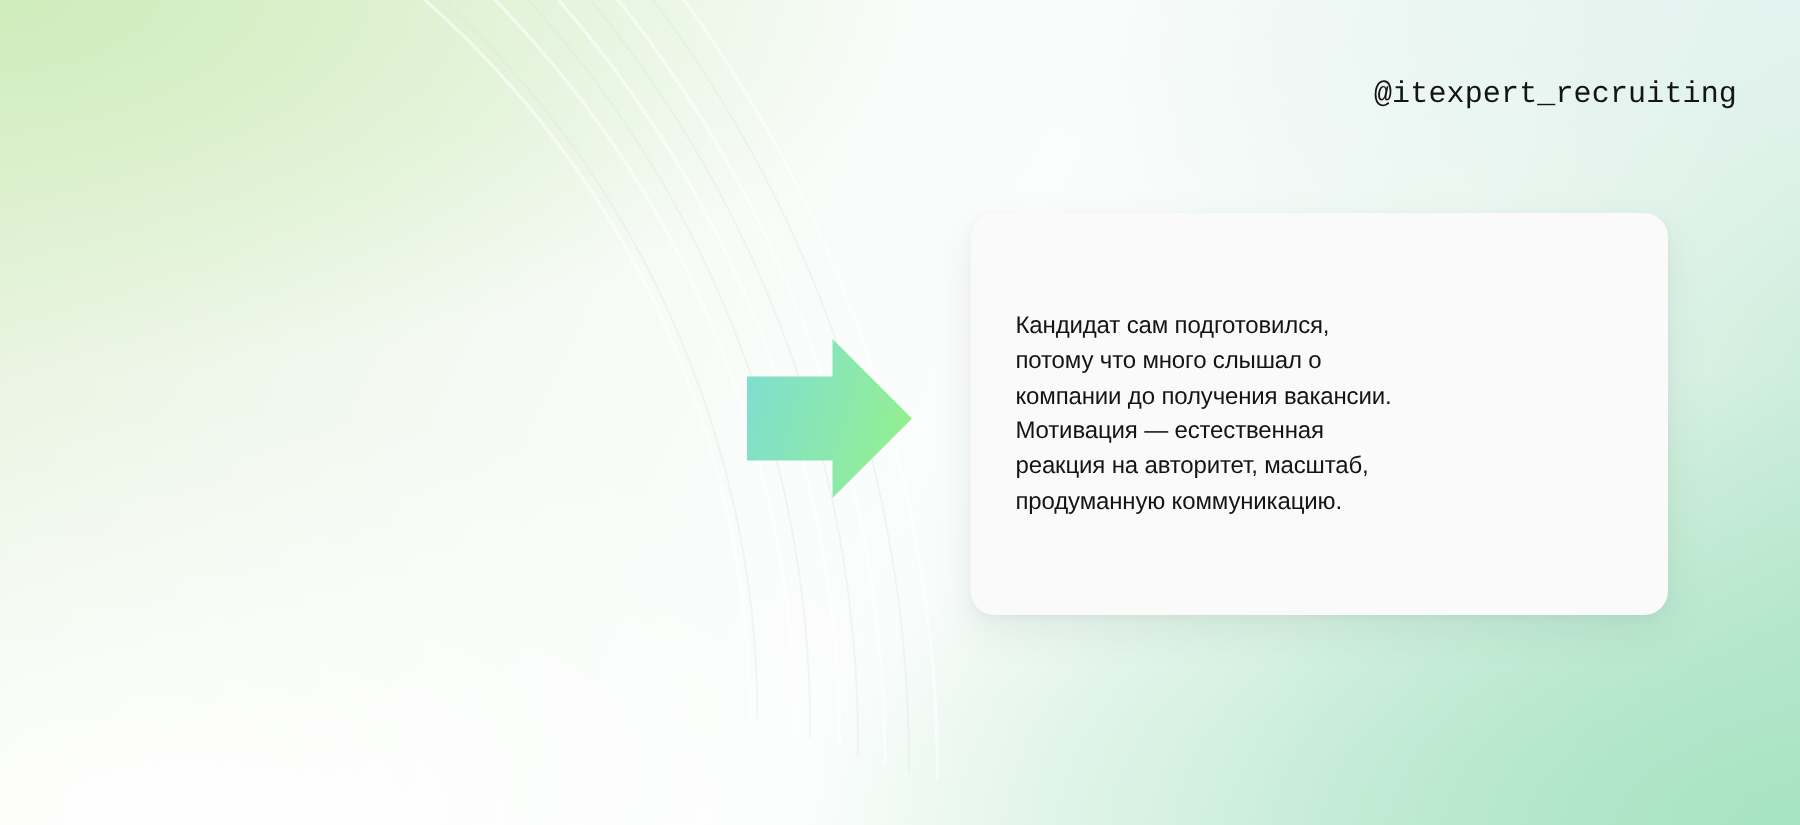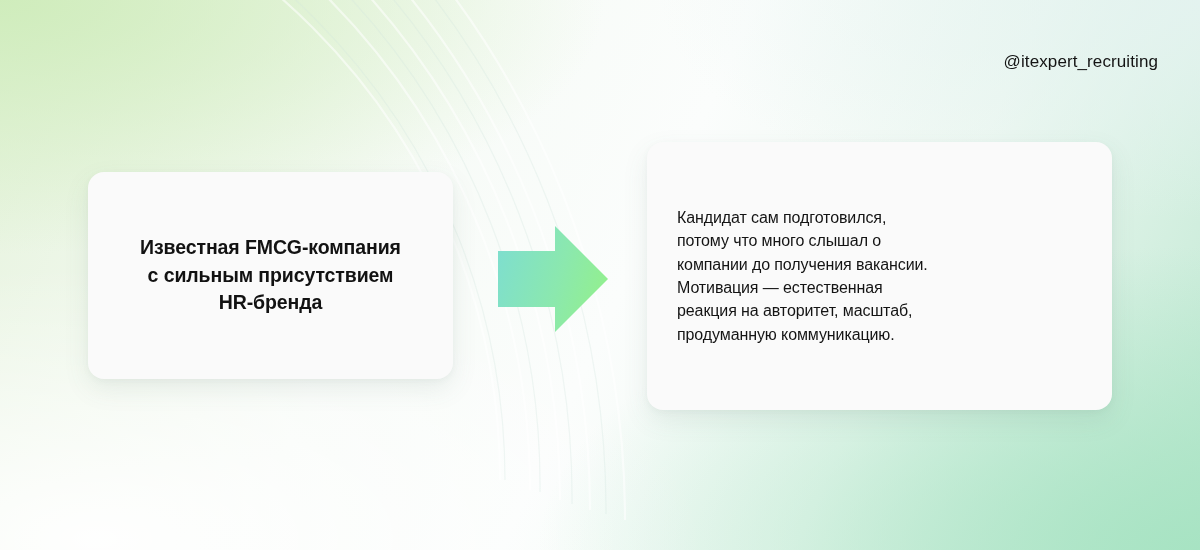--- a/index.html
+++ b/index.html
@@ -79,24 +79,25 @@
     color: #141414;
     text-align: left;
     letter-spacing: -0.1px;
     white-space: pre-line;
   }
 
   #handle {
     position: absolute;
     right: 42px;
     top: 52px;
-    font-size: 17px;
+    font-size: 20px;
     color: #141414;
     letter-spacing: 0.1px;
     white-space: nowrap;
+    font-family: Liberation Mono, monospace;
   }
 
   #arrow {
     position: absolute;
     left: 498px;
     top: 226px;
     width: 110px;
     height: 106px;
   }
 </style>
@@ -116,25 +117,20 @@
     <g fill="none" stroke="#cfe4dd" stroke-opacity="0.30" stroke-width="1.2">
       <path d="M -150 -175 A 655 655 0 0 1 505 480"></path>
       <path d="M -185 -235 A 720 720 0 0 1 540 492"></path>
       <path d="M -215 -285 A 782 782 0 0 1 572 504"></path>
       <path d="M -248 -338 A 848 848 0 0 1 606 514"></path>
     </g>
   </svg>
 
   <div id="handle">@itexpert_recruiting</div>
 
-  <div id="card-left" class="card">
-    <div class="card-text">Известная FMCG-компания
-с сильным присутствием
-HR-бренда</div>
-  </div>
 
   <svg id="arrow" viewBox="0 0 110 106" aria-hidden="true">
     <defs>
       <linearGradient id="arrowGrad" x1="0" y1="0.35" x2="1" y2="0.65">
         <stop offset="0%" stop-color="#7FDFCC"></stop>
         <stop offset="55%" stop-color="#8BE8AE"></stop>
         <stop offset="100%" stop-color="#93F08D"></stop>
       </linearGradient>
     </defs>
     <path d="M 0 25 L 57 25 L 57 0 L 110 53 L 57 106 L 57 81 L 0 81 Z" fill="url(#arrowGrad)"></path>

